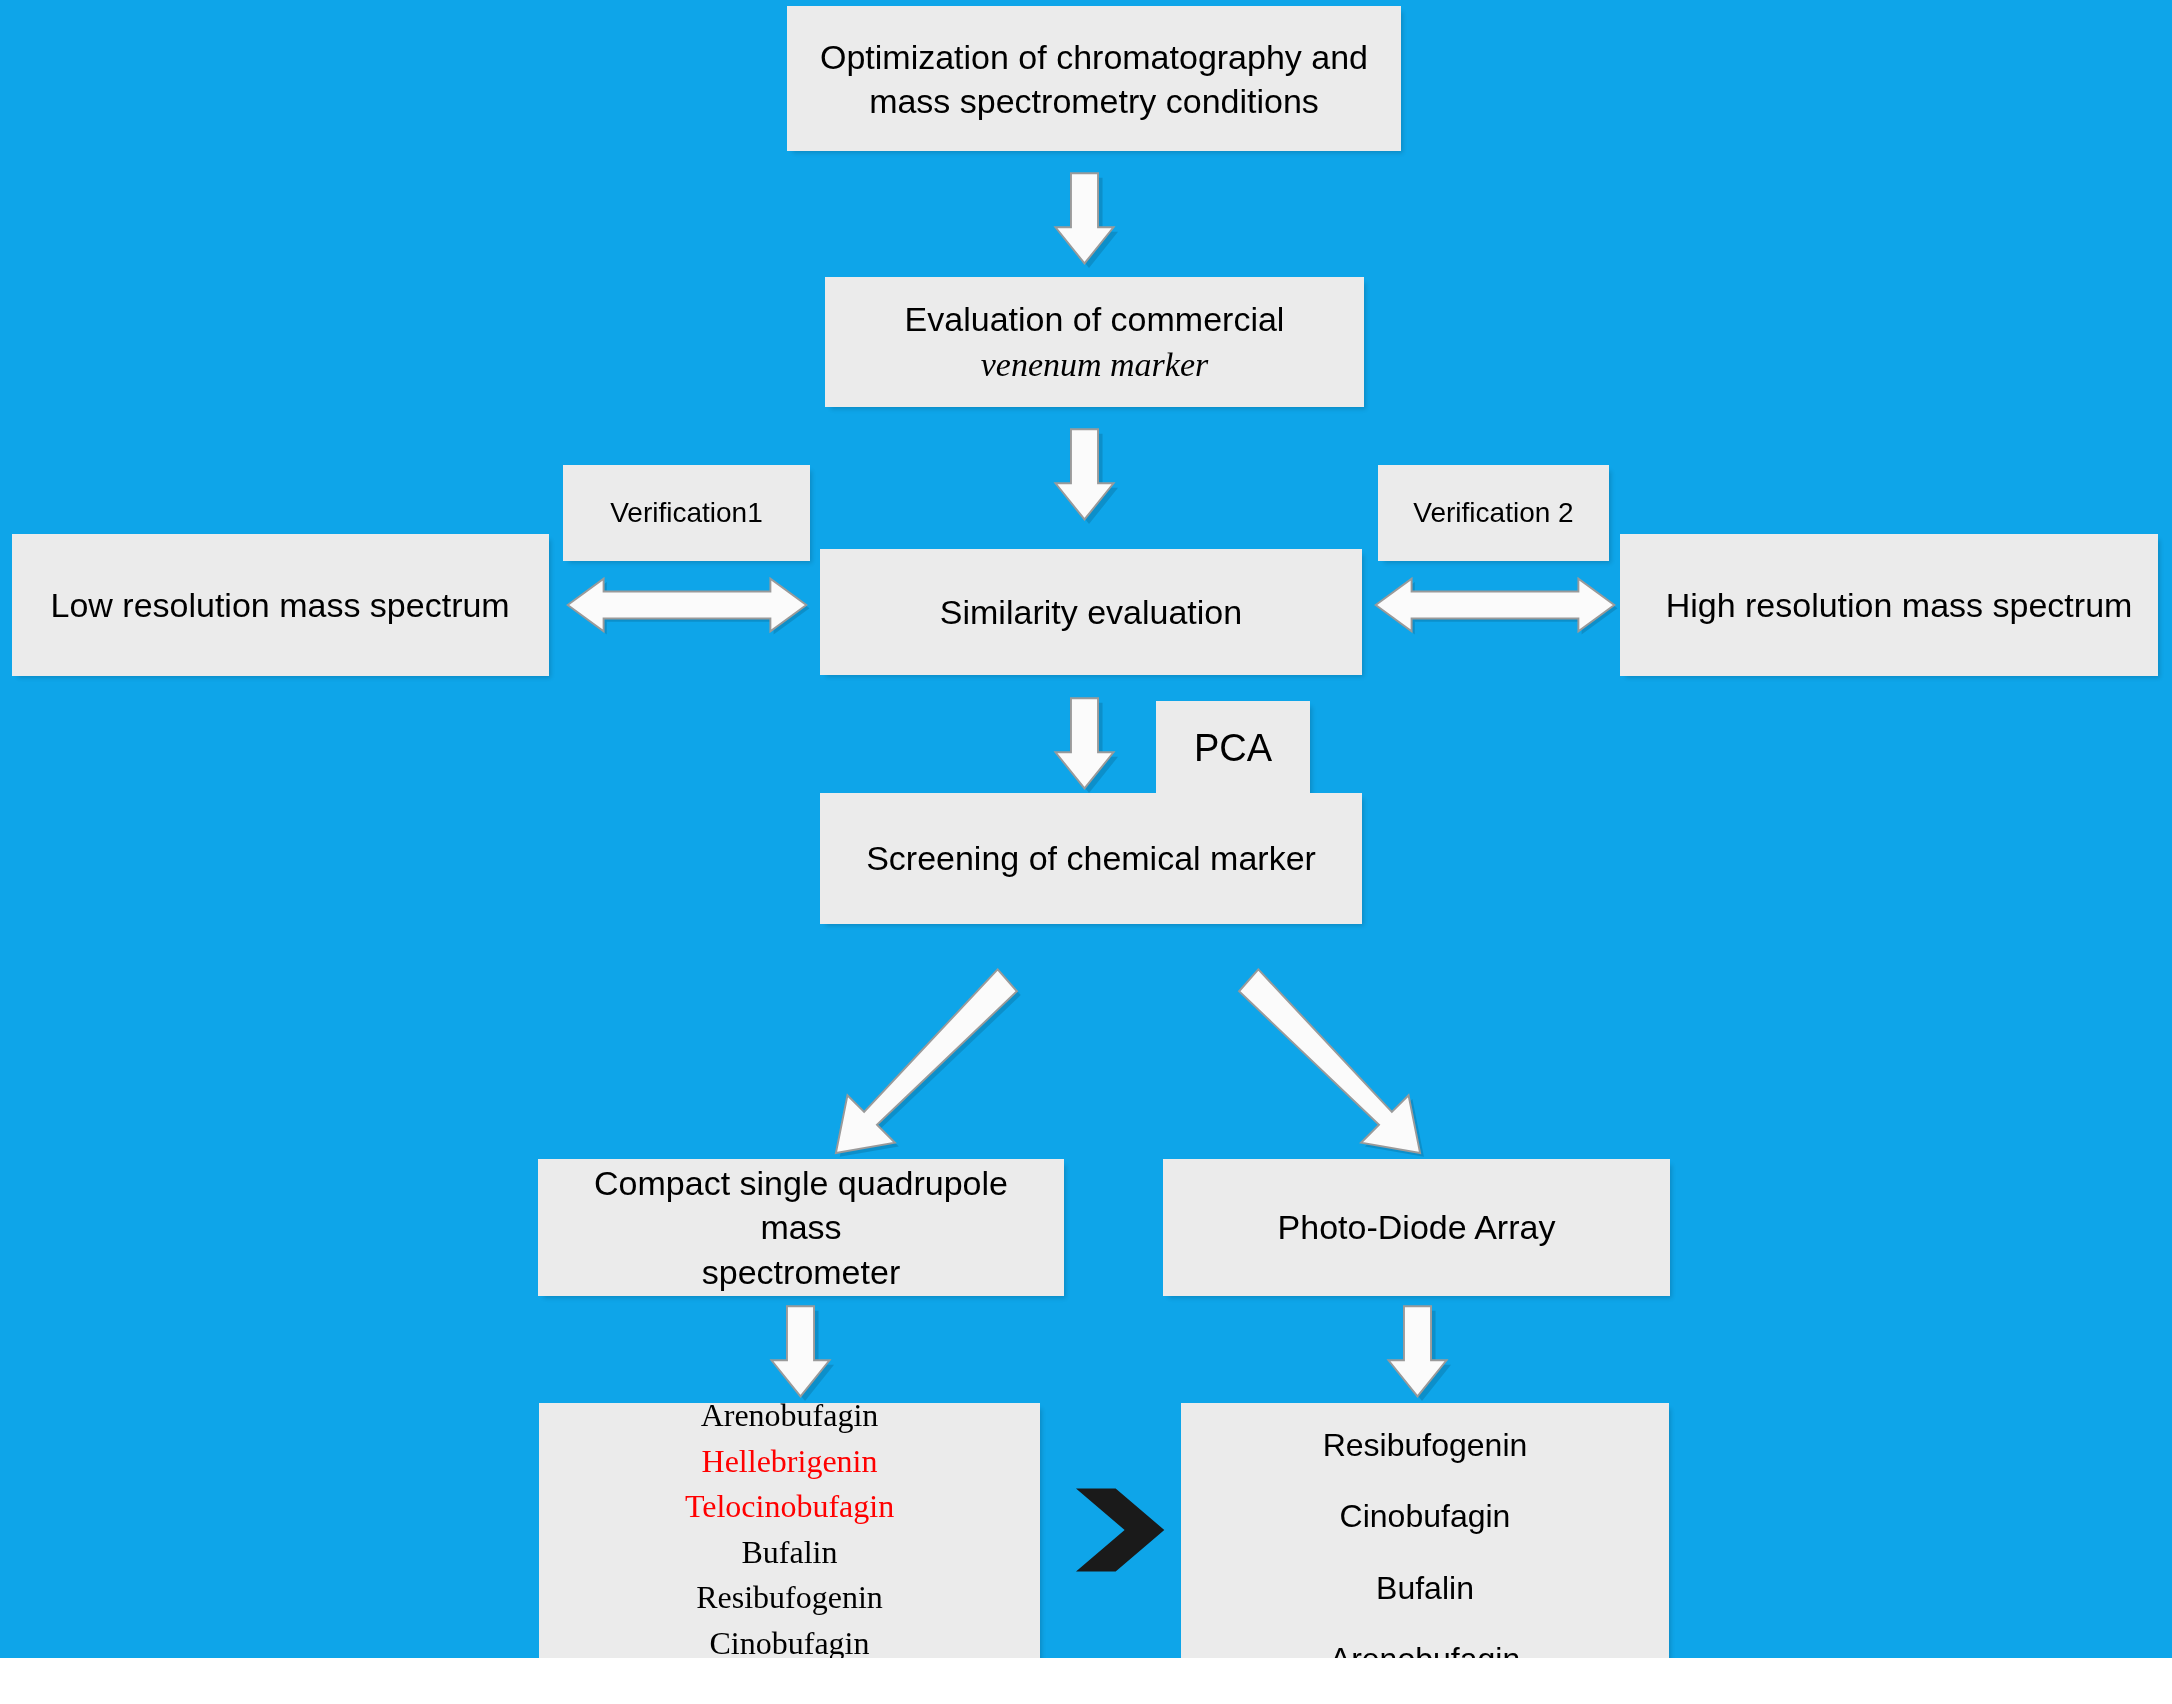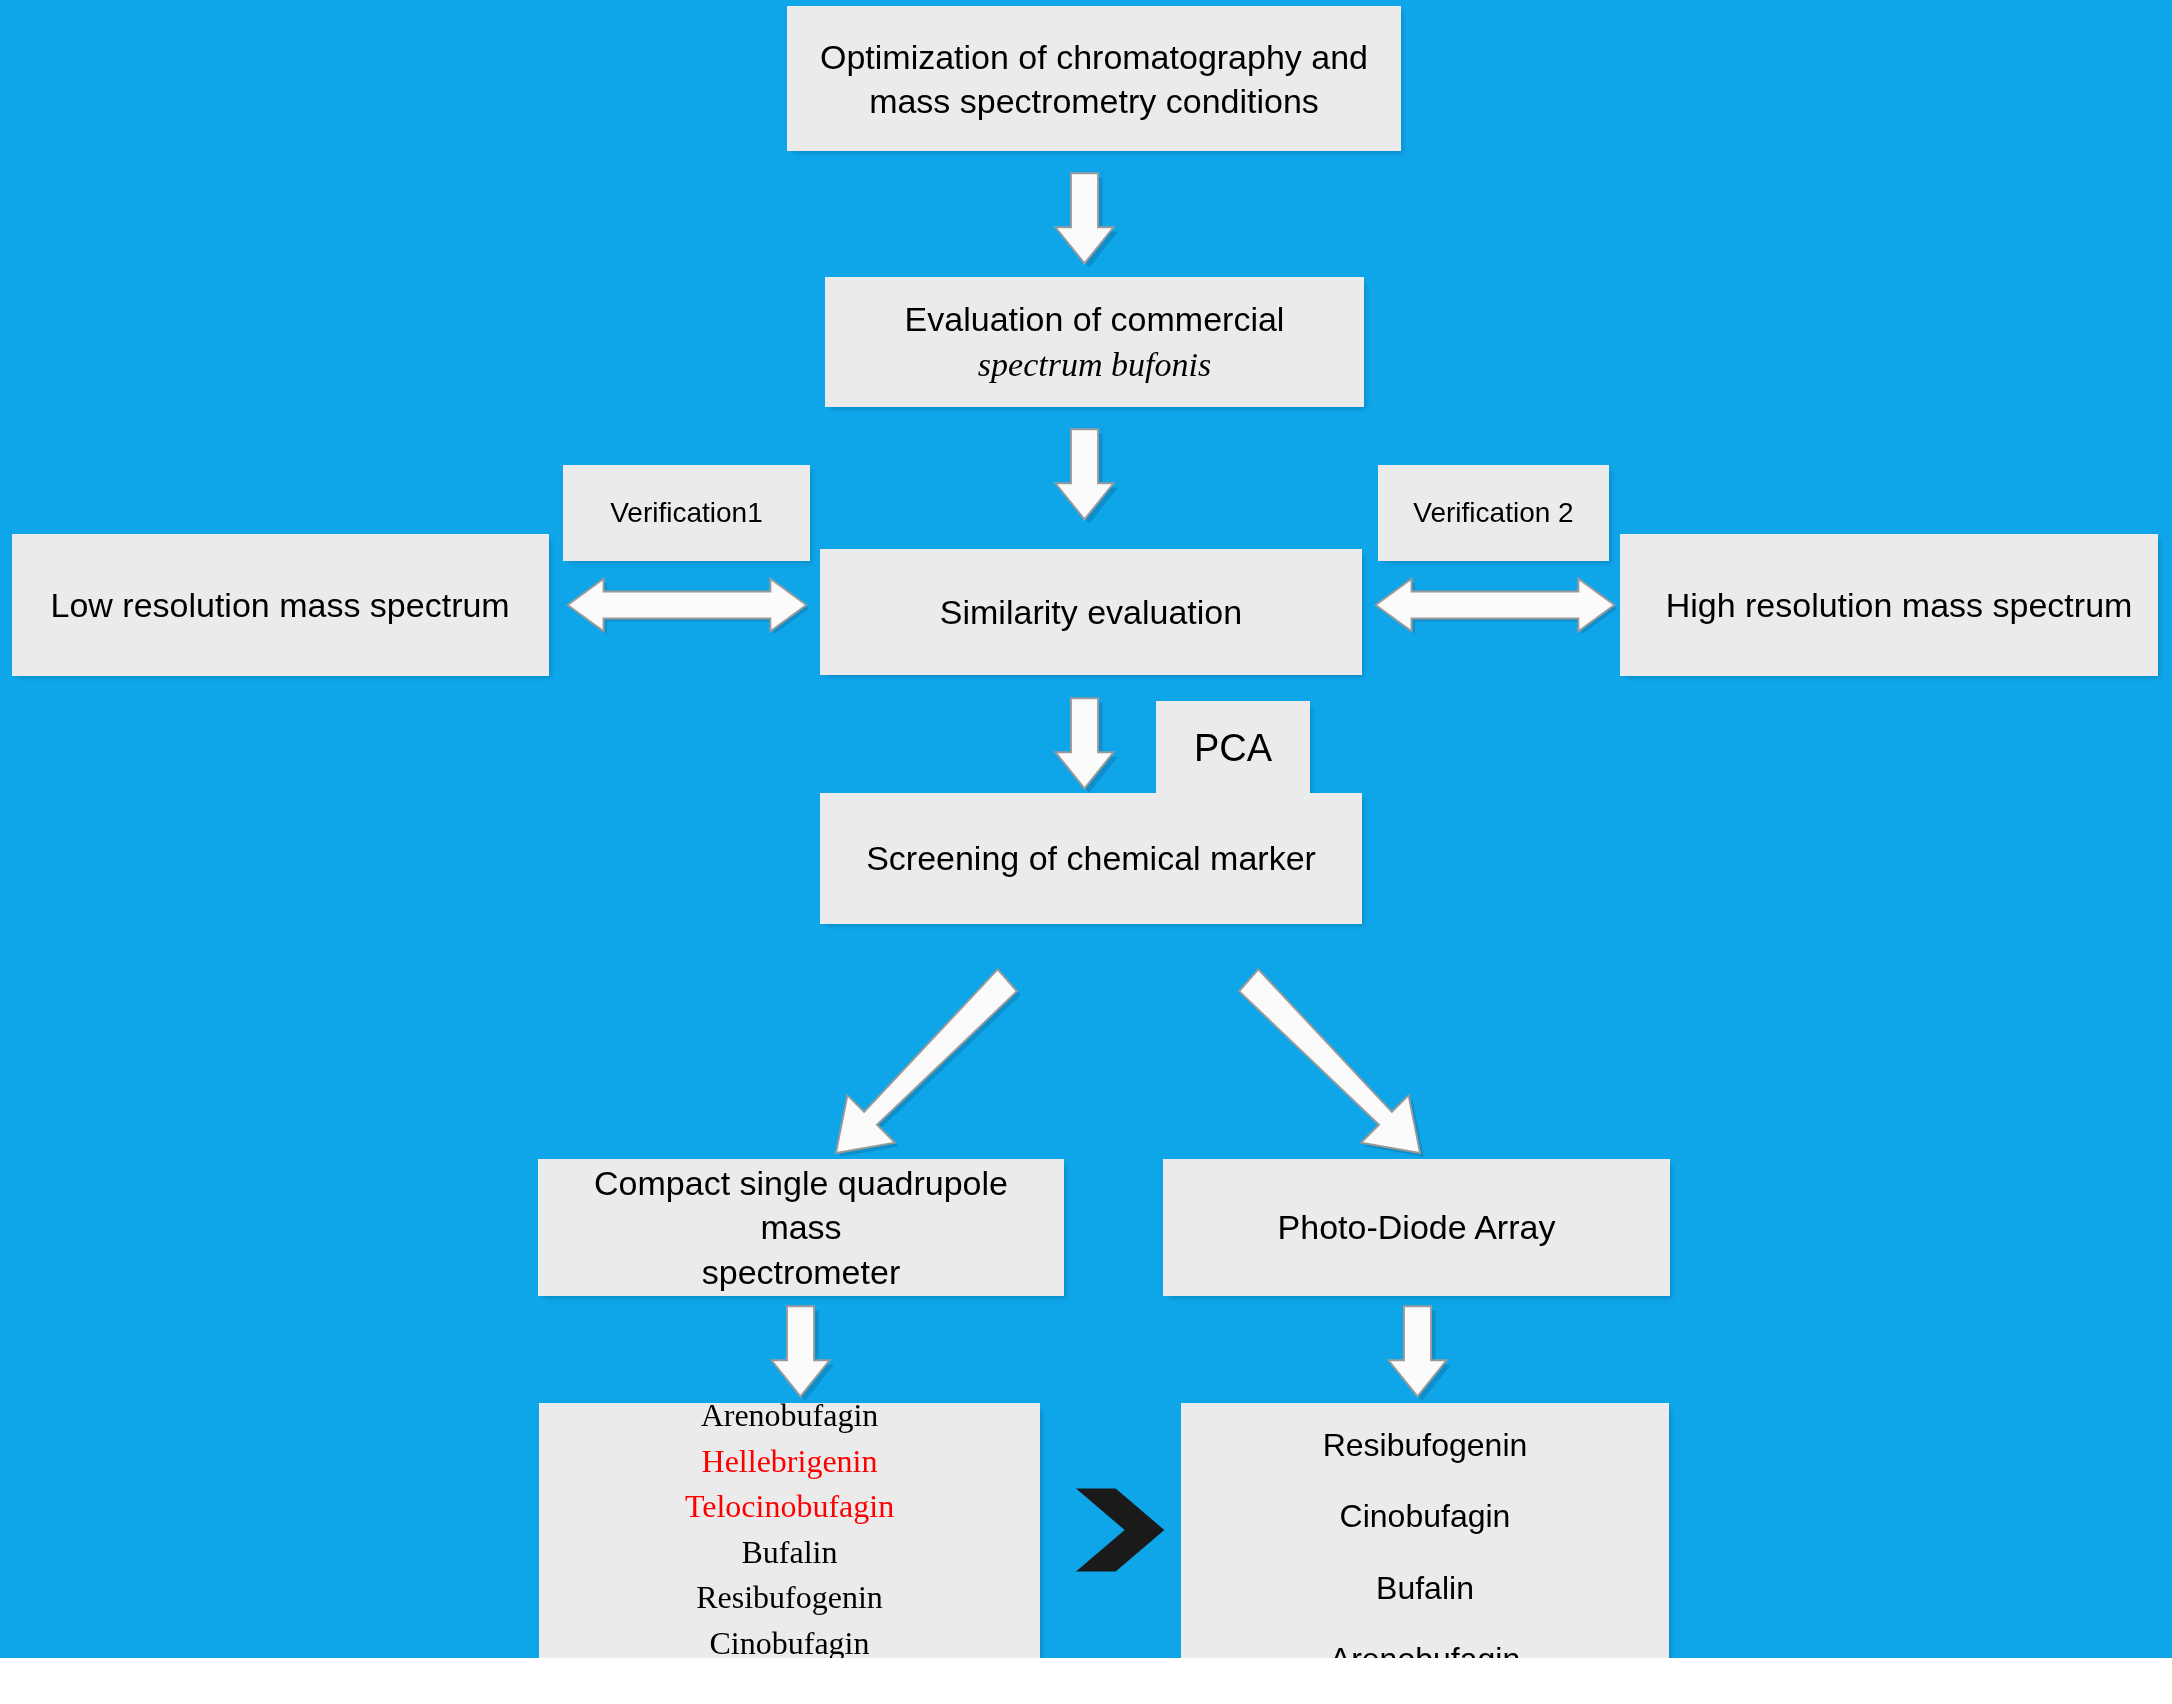--- a/index.html
+++ b/index.html
@@ -82,21 +82,21 @@
   <div class="node f-big" style="left:787px; top:6.4px; width:614px; height:145px;">
     <span class="txt"><span>Optimization of chromatography and</span><br><span>mass spectrometry conditions</span></span>
   </div>
 
   <svg class="arrow-svg" style="left:1049px; top:168px; width:71px; height:98px;" viewBox="0 0 110 152">
     <path class="arrow-shadow" d="M34 8 L76 8 L76 92 L100 92 L55 148 L10 92 L34 92 Z" transform="translate(7,7)"></path>
     <path class="arrow-path" d="M34 8 L76 8 L76 92 L100 92 L55 148 L10 92 L34 92 Z"></path>
   </svg>
 
   <div class="node f-big" style="left:825px; top:277px; width:539px; height:130px;">
-    <span class="txt"><span>Evaluation of commercial</span><br><span class="ital">spectrum bufonis</span></span>
+    <span class="txt"><span>Evaluation of commercial</span><br><span class="ital">venenum marker</span></span>
   </div>
 
   <svg class="arrow-svg" style="left:1049px; top:424px; width:71px; height:98px;" viewBox="0 0 110 152">
     <path class="arrow-shadow" d="M34 8 L76 8 L76 92 L100 92 L55 148 L10 92 L34 92 Z" transform="translate(7,7)"></path>
     <path class="arrow-path" d="M34 8 L76 8 L76 92 L100 92 L55 148 L10 92 L34 92 Z"></path>
   </svg>
 
   <div class="node f-mid" style="left:563px; top:465px; width:247px; height:96px;">
     <span class="txt">Verification1</span>
   </div>

